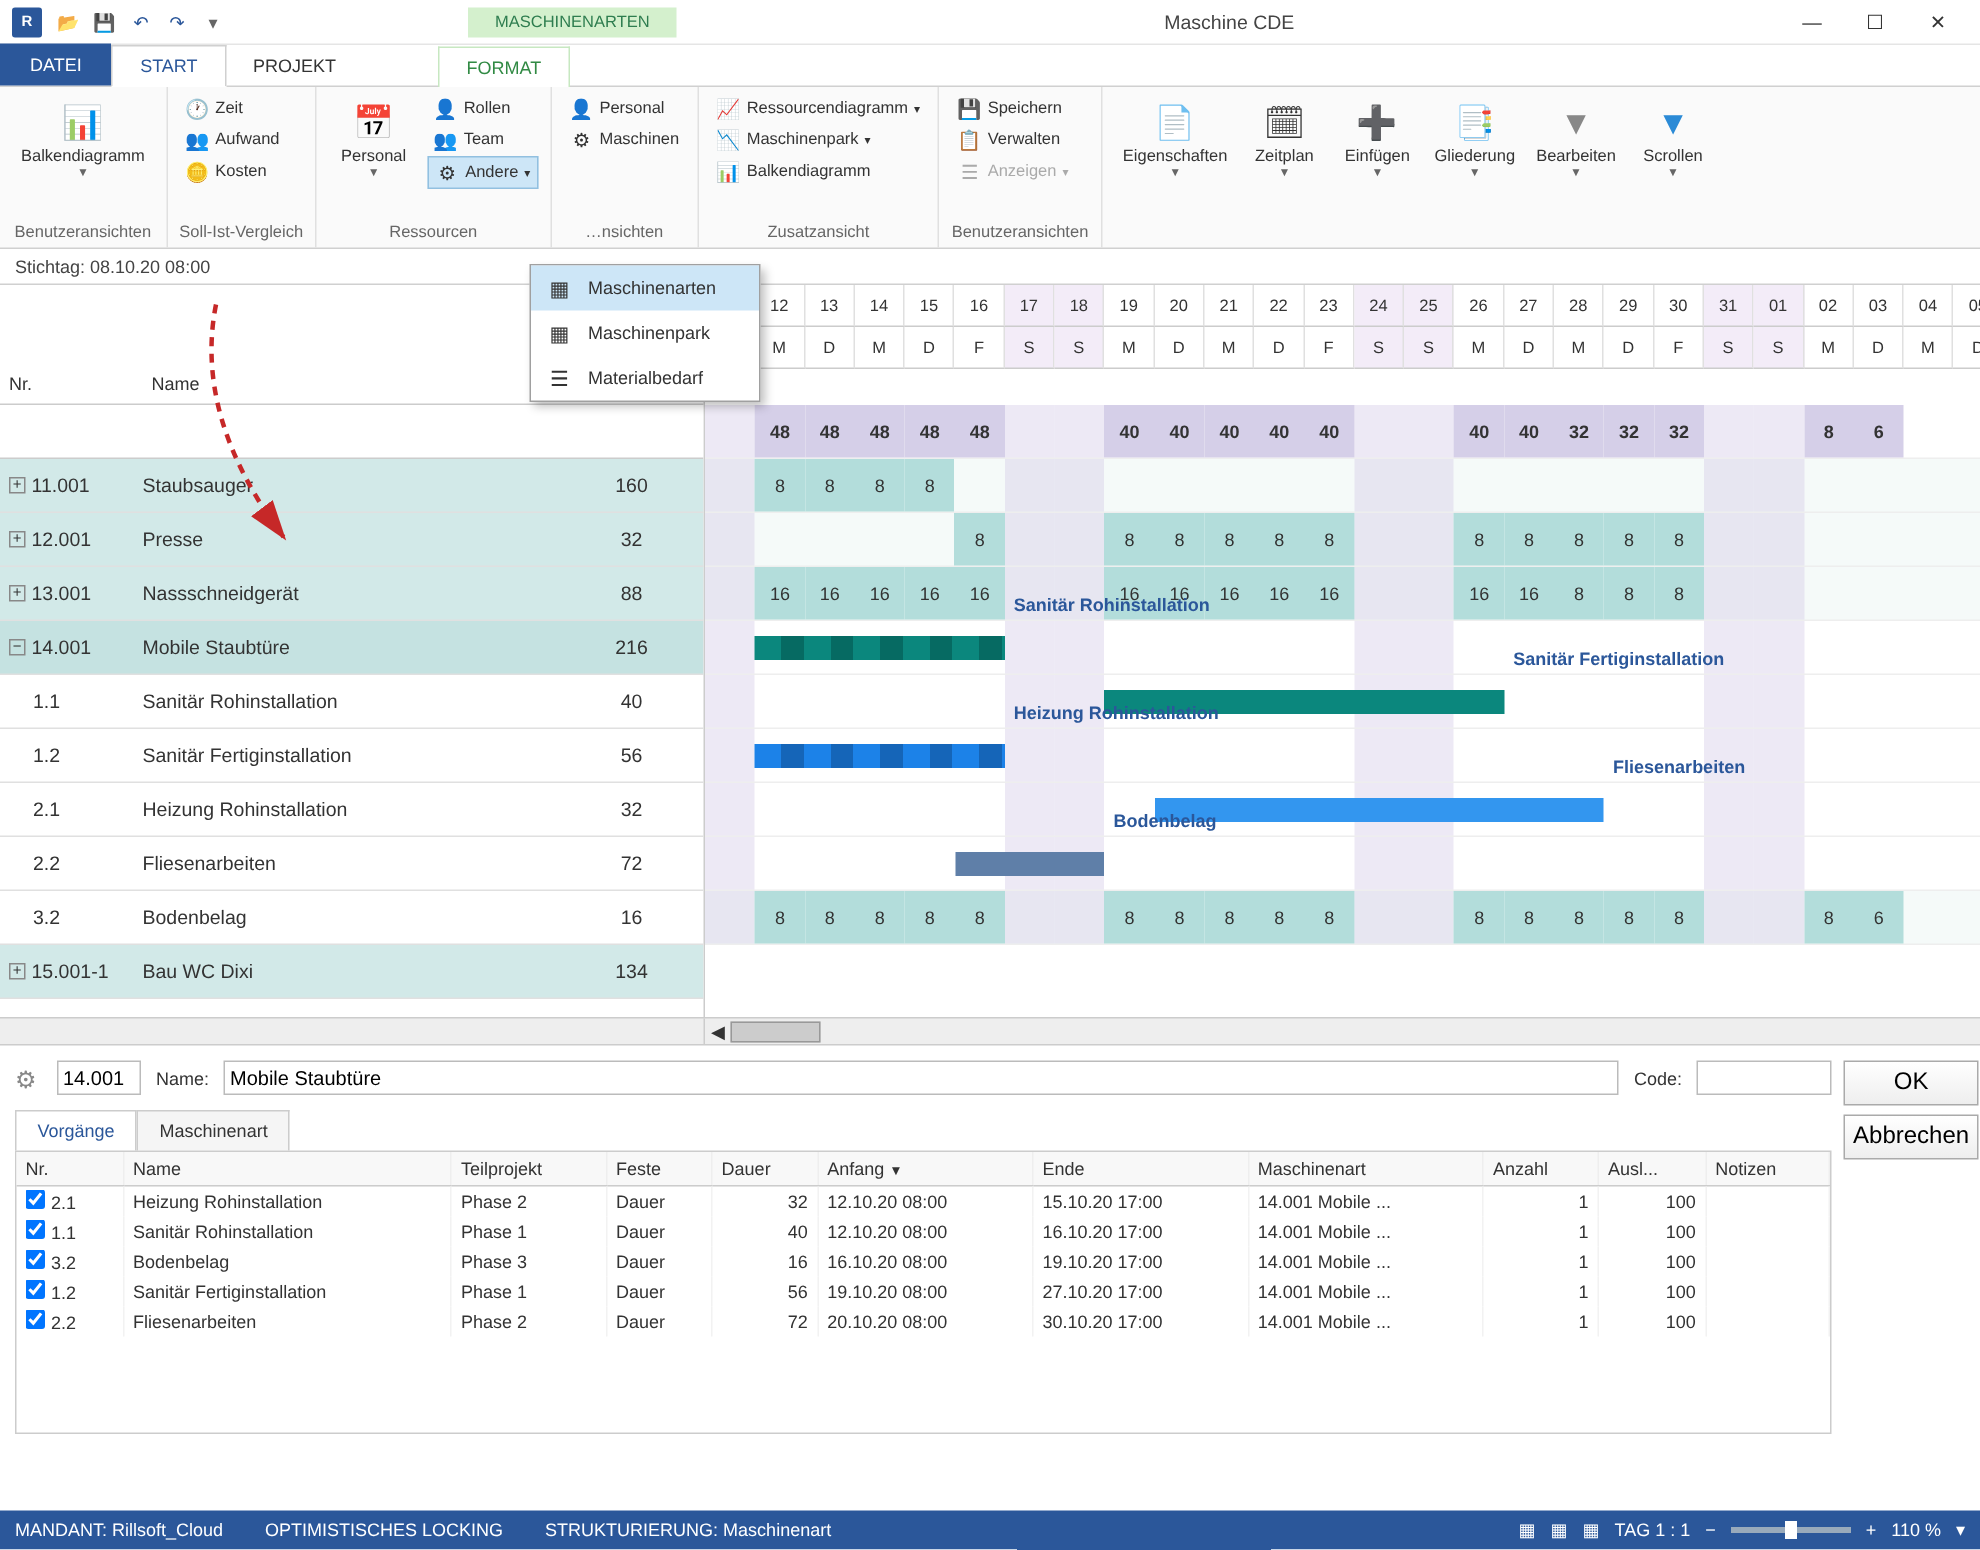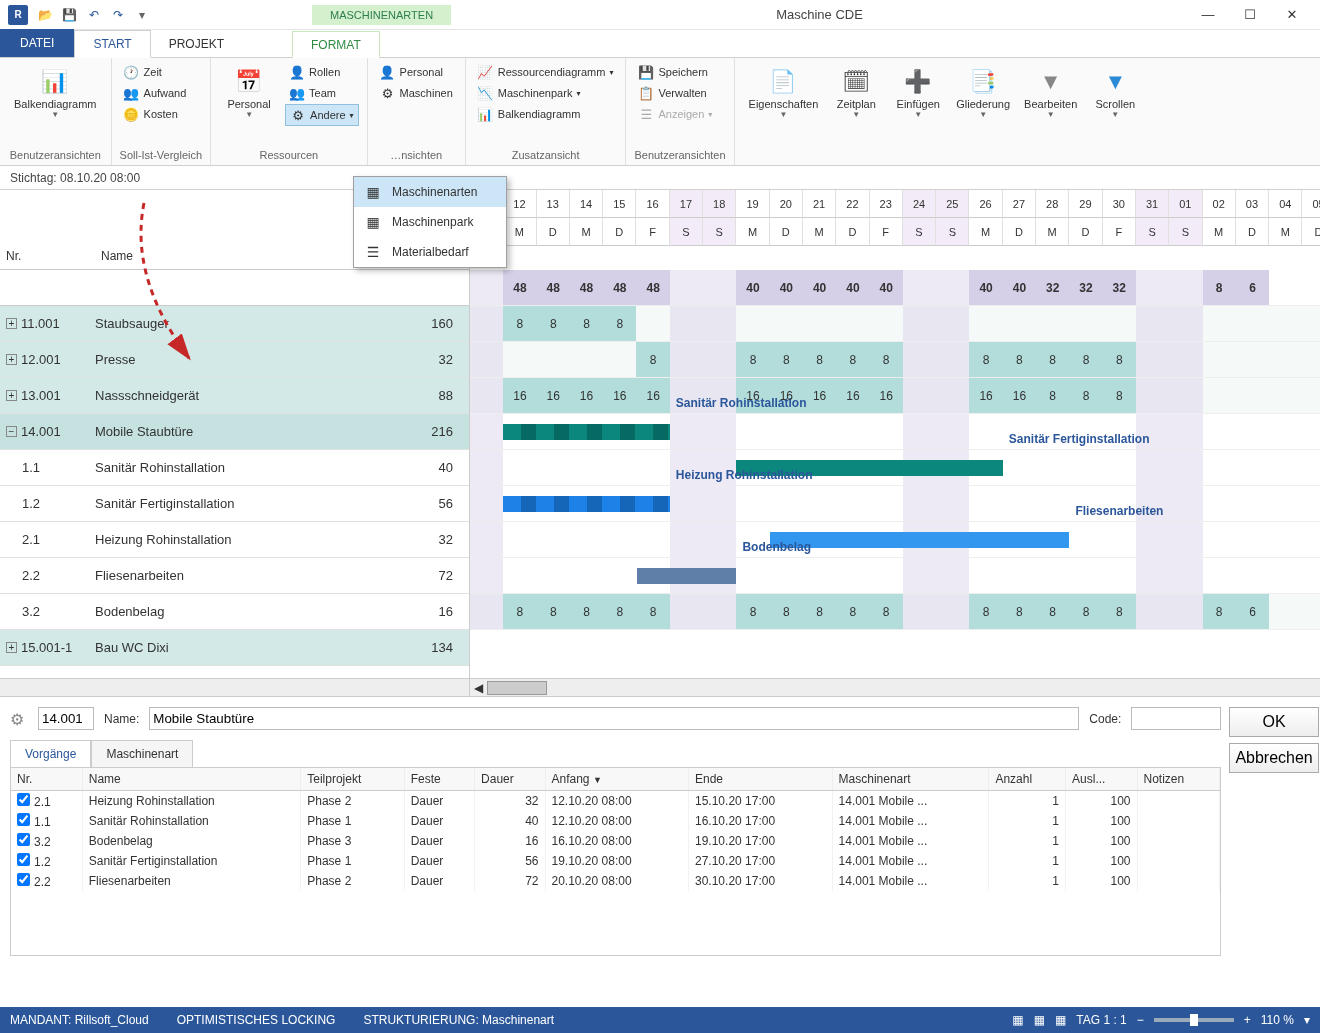--- a/index.html
+++ b/index.html
@@ -64,21 +64,21 @@
 .col-name { flex: 1; }
 .col-aufwand { width: 80px; text-align: right; padding-right: 10px; }
 
 
 .grid-rows { flex: 1; overflow: auto; }
 .row { height: 36px; display: flex; align-items: center; border-bottom: 1px solid #e0e0e0; font-size: 13px; }
 .row.summary { background: #d2e9e8; }
 .row.expanded { background: #c5e2e1; }
 .row .col-nr { padding-left: 6px; display: flex; align-items: center; gap: 4px; }
 .row .exp { width: 11px; height: 11px; border: 1px solid #888; display: inline-flex; align-items: center; justify-content: center; font-size: 10px; line-height: 1; cursor: pointer; }
-.row .col-aufwand { text-align: right; padding-right: 16px; }
+.row .col-aufwand { text-align: center; padding-right: 16px; }
 
 
 .gantt-body .gantt-row { height: 36px; display: flex; position: relative; border-bottom: 1px solid #eee; }
 .gantt-row.summary { background: #f5faf9; }
 .gantt-row.expanded { background: #f5faf9; }
 .gantt-row .cell { width: 33.3px; flex-shrink: 0; text-align: center; font-size: 12px; line-height: 36px; }
 .gantt-row .cell.wkend { background: rgba(210,200,230,0.4); }
 .gantt-row .cell.val { background: #b3dddb; }
 .bar { position: absolute; top: 10px; height: 16px; }
 .bar-label { position: absolute; top: 0; font-size: 12px; font-weight: bold; color: #2b579a; white-space: nowrap; }

